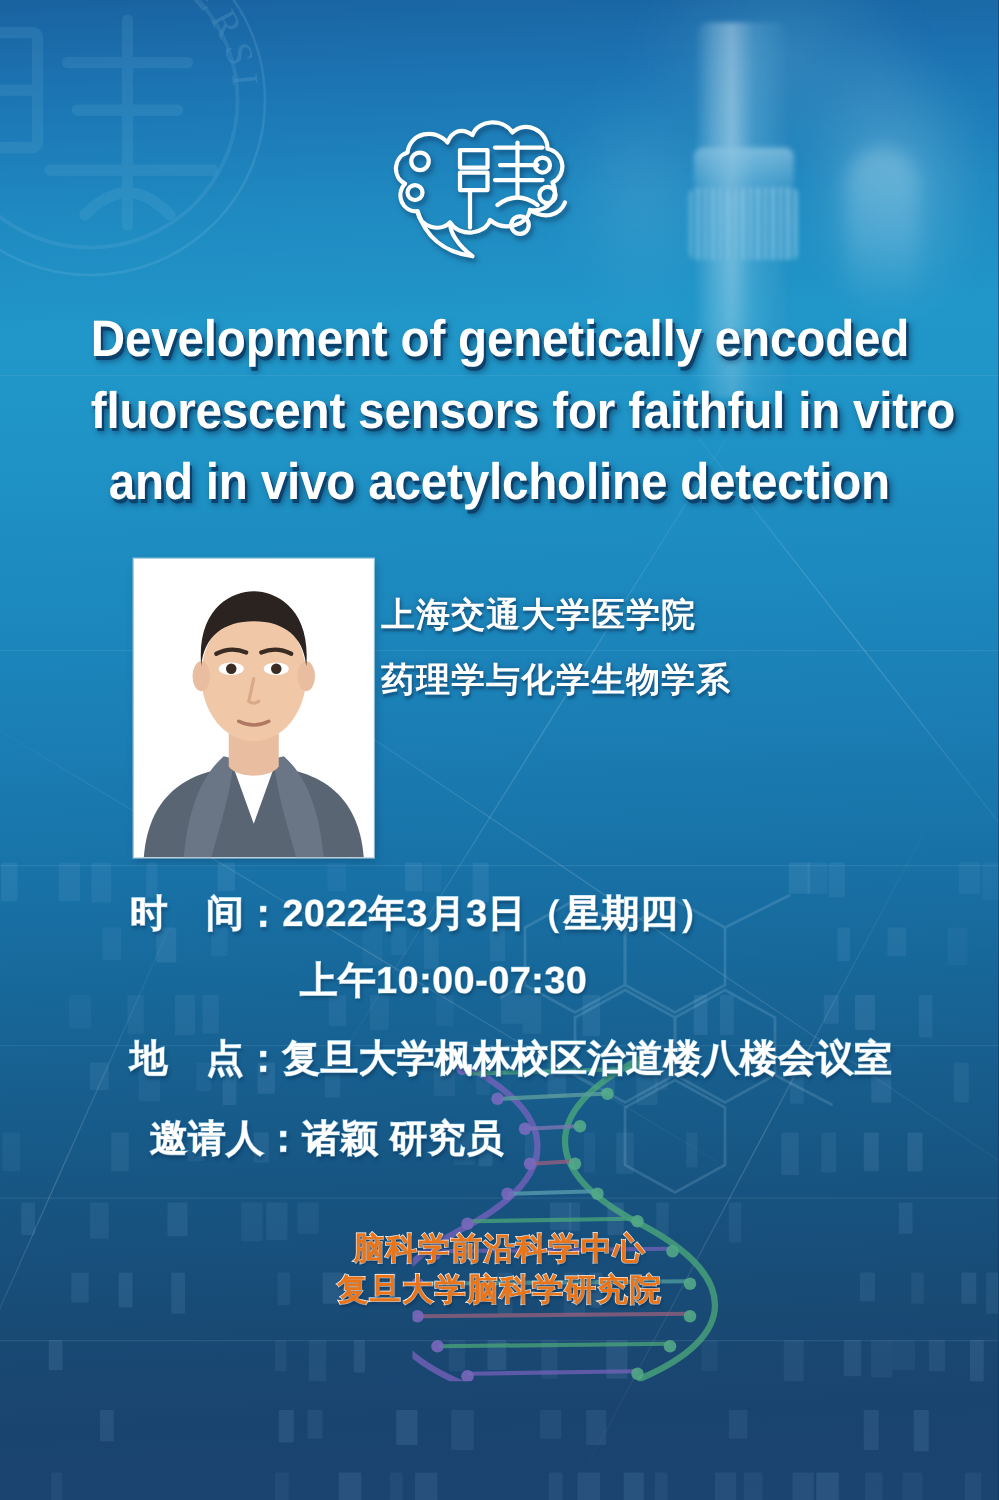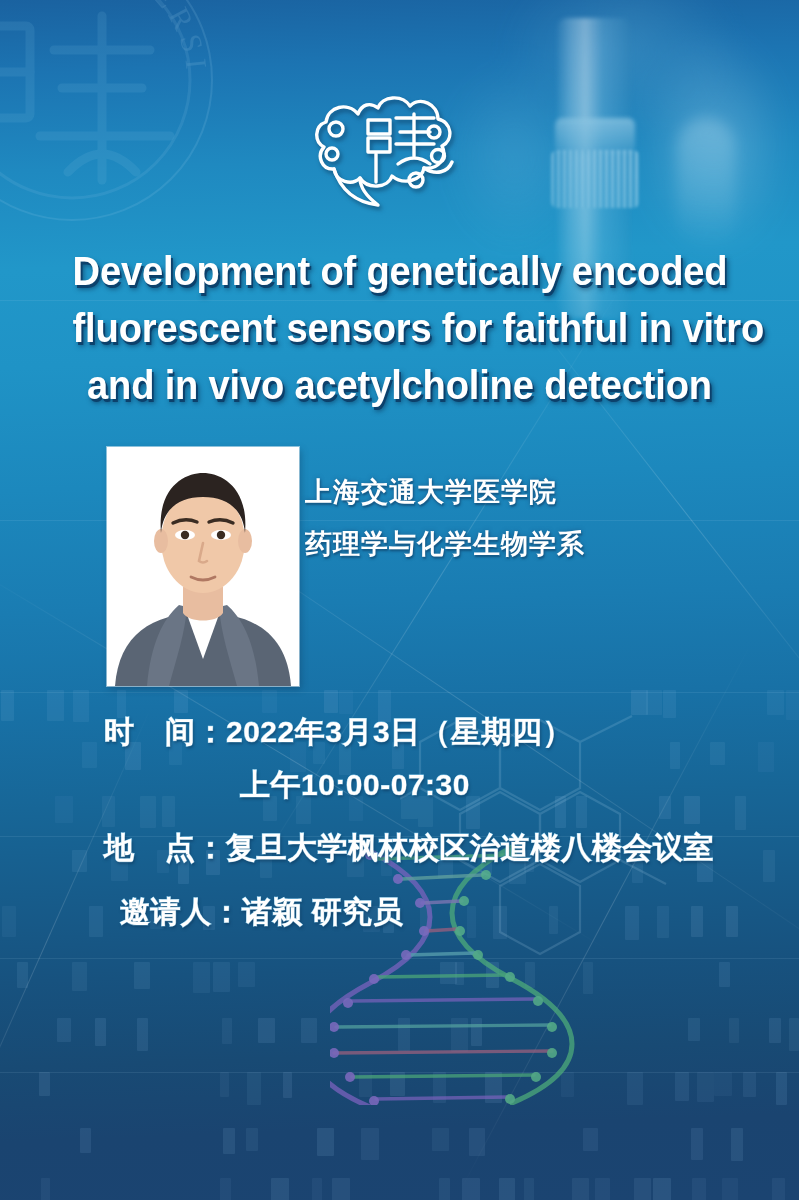--- a/index.html
+++ b/index.html
@@ -497,16 +497,18 @@
     </div>
 
     <div class="details">
       <div class="row r1">时　间：2022年3月3日（星期四）</div>
       <div class="row r2">上午10:00-07:30</div>
       <div class="row r3">地　点：复旦大学枫林校区治道楼八楼会议室</div>
       <div class="row r4">邀请人：诸颖 研究员</div>
     </div>
 
     <div class="org">
+      <div class="line">脑科学前沿科学中心</div>
+      <div class="line">复旦大学脑科学研究院</div>
     </div>
 
   </div>
 </div>
 
 </body></html>

